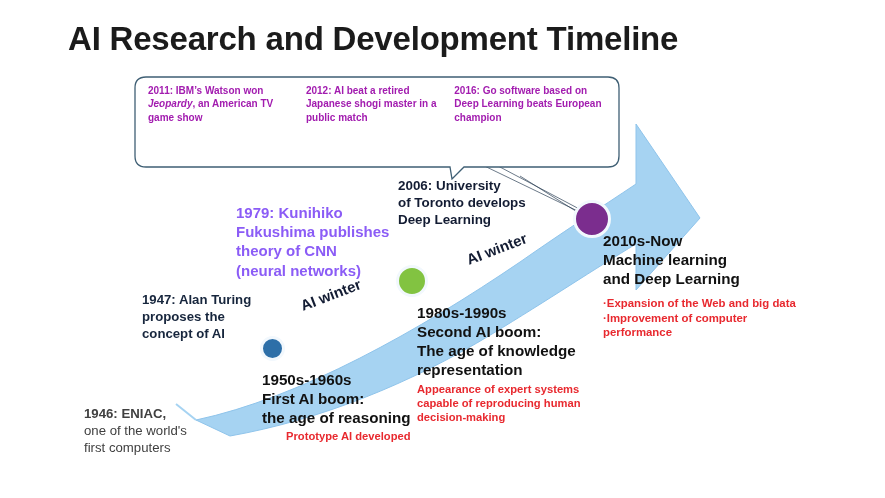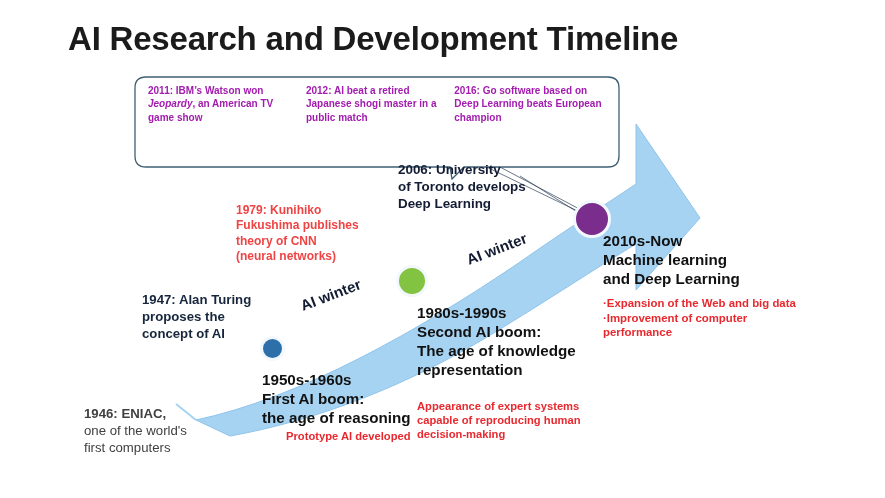--- a/index.html
+++ b/index.html
@@ -76,32 +76,32 @@
 
   
   .event-label {
     position: absolute;
     line-height: 1.28;
     white-space: pre-line;
   }
 
   #ev-2006 {
     left: 398px;
-    top: 161px;
+    top: 177px;
     font-size: 13.4px;
     font-weight: bold;
     color: #131c33;
     z-index: 6;
   }
   #ev-1979 {
     left: 236px;
     top: 203px;
-    font-size: 12px;
-    font-weight: bold;
-    color: #ef4444;
+    font-size: 15px;
+    font-weight: bold;
+    color: #8b5cf6;
     z-index: 6;
   }
   #ev-1947 {
     left: 142px;
     top: 292px;
     font-size: 13.2px;
     font-weight: bold;
     color: #17263d;
     z-index: 6;
   }
@@ -139,21 +139,21 @@
     top: 370px;
   }
   #era-first .era-head { font-size: 15.2px; }
   #era-first .era-note { font-size: 11.2px; margin-top: 2px; padding-left: 24px; }
 
   #era-second {
     left: 417px;
     top: 303px;
   }
   #era-second .era-head { font-size: 15.2px; }
-  #era-second .era-note { font-size: 11.2px; margin-top: 19px; }
+  #era-second .era-note { font-size: 11.2px; margin-top: 2px; }
 
   #era-now {
     left: 603px;
     top: 231px;
   }
   #era-now .era-head { font-size: 15.2px; }
   #era-now .era-note { font-size: 11.4px; margin-top: 8px; }
 
   
   .winter-label {

